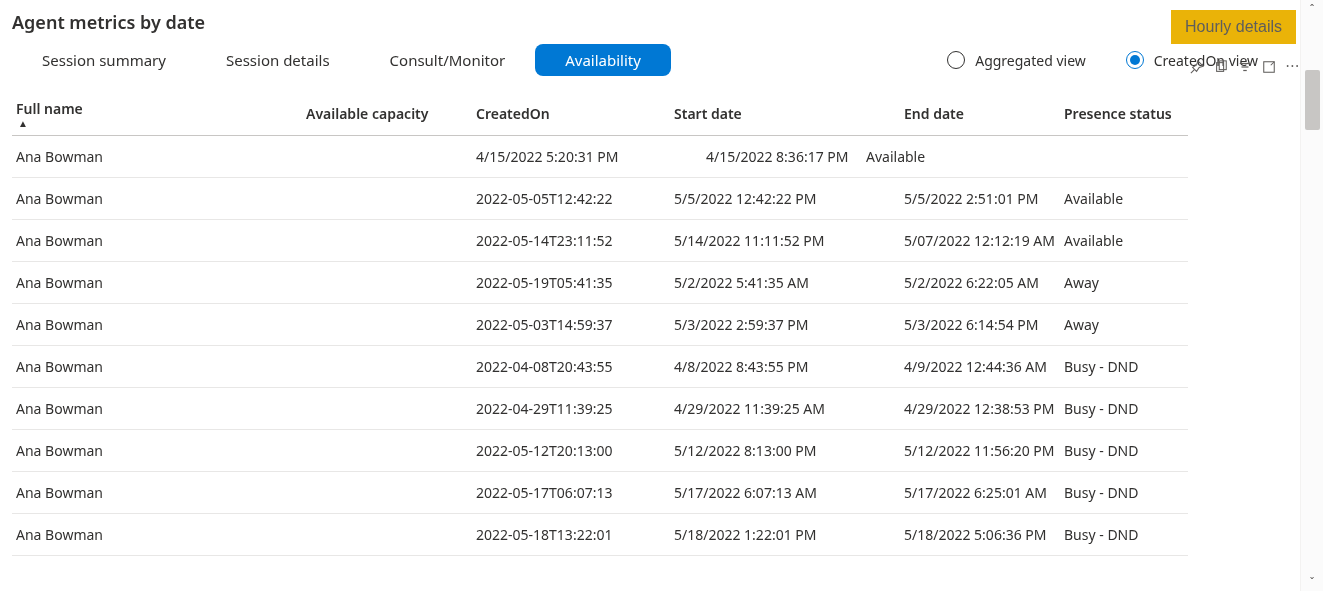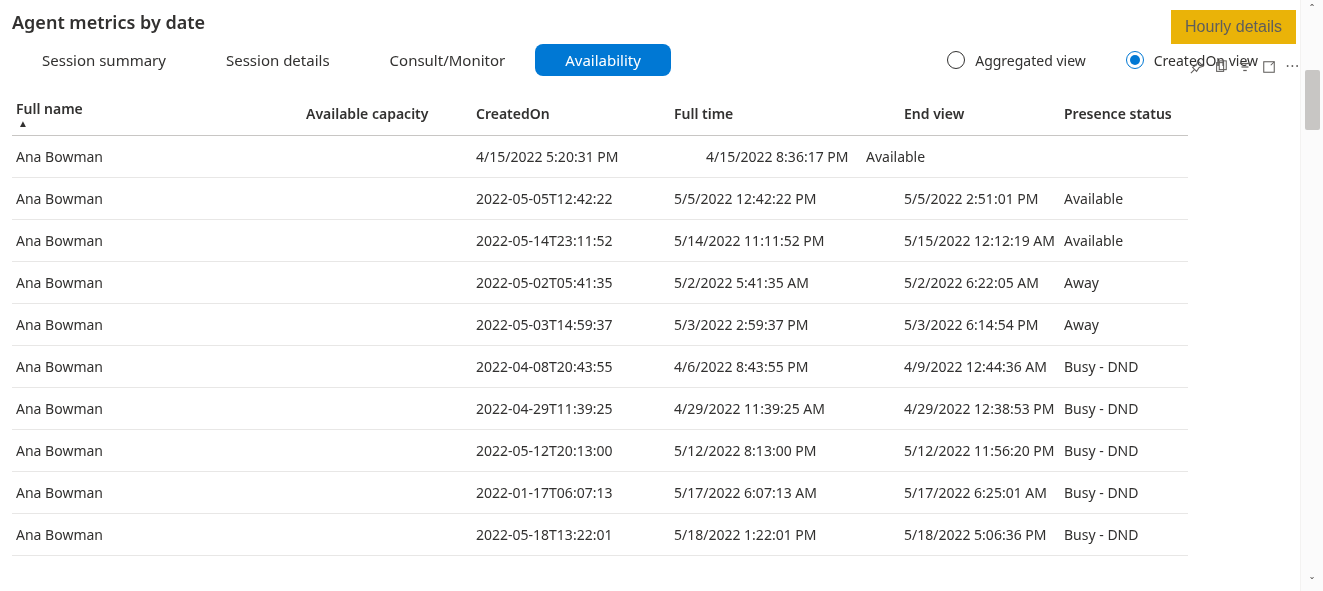--- a/index.html
+++ b/index.html
@@ -234,22 +234,22 @@
     </div>
 
     <div class="table">
       <div class="thead">
         <div class="cell c-name">
           <span>Full name</span>
           <span class="sort-ind">▲</span>
         </div>
         <div class="cell c-cap">Available capacity</div>
         <div class="cell c-created">CreatedOn</div>
-        <div class="cell c-start">Full time</div>
-        <div class="cell c-end">End view</div>
+        <div class="cell c-start">Start date</div>
+        <div class="cell c-end">End date</div>
         <div class="cell c-pres">Presence status</div>
       </div>
       <div id="tbody-host">
           <div class="trow">
             <div class="cell c-name">Ana Bowman</div>
             <div class="cell c-cap"></div>
             <div class="cell c-start">4/15/2022 5:20:31 PM</div>
             <div class="cell c-end">4/15/2022 8:36:17 PM</div>
             <div class="cell c-pres">Available</div>
           </div>
@@ -259,44 +259,44 @@
             <div class="cell c-created">2022-05-05T12:42:22</div>
             <div class="cell c-start">5/5/2022 12:42:22 PM</div>
             <div class="cell c-end">5/5/2022 2:51:01 PM</div>
             <div class="cell c-pres">Available</div>
           </div>
           <div class="trow">
             <div class="cell c-name">Ana Bowman</div>
             <div class="cell c-cap"></div>
             <div class="cell c-created">2022-05-14T23:11:52</div>
             <div class="cell c-start">5/14/2022 11:11:52 PM</div>
-            <div class="cell c-end">5/15/2022 12:12:19 AM</div>
+            <div class="cell c-end">5/07/2022 12:12:19 AM</div>
             <div class="cell c-pres">Available</div>
           </div>
           <div class="trow">
             <div class="cell c-name">Ana Bowman</div>
             <div class="cell c-cap"></div>
-            <div class="cell c-created">2022-05-02T05:41:35</div>
+            <div class="cell c-created">2022-05-19T05:41:35</div>
             <div class="cell c-start">5/2/2022 5:41:35 AM</div>
             <div class="cell c-end">5/2/2022 6:22:05 AM</div>
             <div class="cell c-pres">Away</div>
           </div>
           <div class="trow">
             <div class="cell c-name">Ana Bowman</div>
             <div class="cell c-cap"></div>
             <div class="cell c-created">2022-05-03T14:59:37</div>
             <div class="cell c-start">5/3/2022 2:59:37 PM</div>
             <div class="cell c-end">5/3/2022 6:14:54 PM</div>
             <div class="cell c-pres">Away</div>
           </div>
           <div class="trow">
             <div class="cell c-name">Ana Bowman</div>
             <div class="cell c-cap"></div>
             <div class="cell c-created">2022-04-08T20:43:55</div>
-            <div class="cell c-start">4/6/2022 8:43:55 PM</div>
+            <div class="cell c-start">4/8/2022 8:43:55 PM</div>
             <div class="cell c-end">4/9/2022 12:44:36 AM</div>
             <div class="cell c-pres">Busy - DND</div>
           </div>
           <div class="trow">
             <div class="cell c-name">Ana Bowman</div>
             <div class="cell c-cap"></div>
             <div class="cell c-created">2022-04-29T11:39:25</div>
             <div class="cell c-start">4/29/2022 11:39:25 AM</div>
             <div class="cell c-end">4/29/2022 12:38:53 PM</div>
             <div class="cell c-pres">Busy - DND</div>
@@ -305,21 +305,21 @@
             <div class="cell c-name">Ana Bowman</div>
             <div class="cell c-cap"></div>
             <div class="cell c-created">2022-05-12T20:13:00</div>
             <div class="cell c-start">5/12/2022 8:13:00 PM</div>
             <div class="cell c-end">5/12/2022 11:56:20 PM</div>
             <div class="cell c-pres">Busy - DND</div>
           </div>
           <div class="trow">
             <div class="cell c-name">Ana Bowman</div>
             <div class="cell c-cap"></div>
-            <div class="cell c-created">2022-01-17T06:07:13</div>
+            <div class="cell c-created">2022-05-17T06:07:13</div>
             <div class="cell c-start">5/17/2022 6:07:13 AM</div>
             <div class="cell c-end">5/17/2022 6:25:01 AM</div>
             <div class="cell c-pres">Busy - DND</div>
           </div>
           <div class="trow">
             <div class="cell c-name">Ana Bowman</div>
             <div class="cell c-cap"></div>
             <div class="cell c-created">2022-05-18T13:22:01</div>
             <div class="cell c-start">5/18/2022 1:22:01 PM</div>
             <div class="cell c-end">5/18/2022 5:06:36 PM</div>

